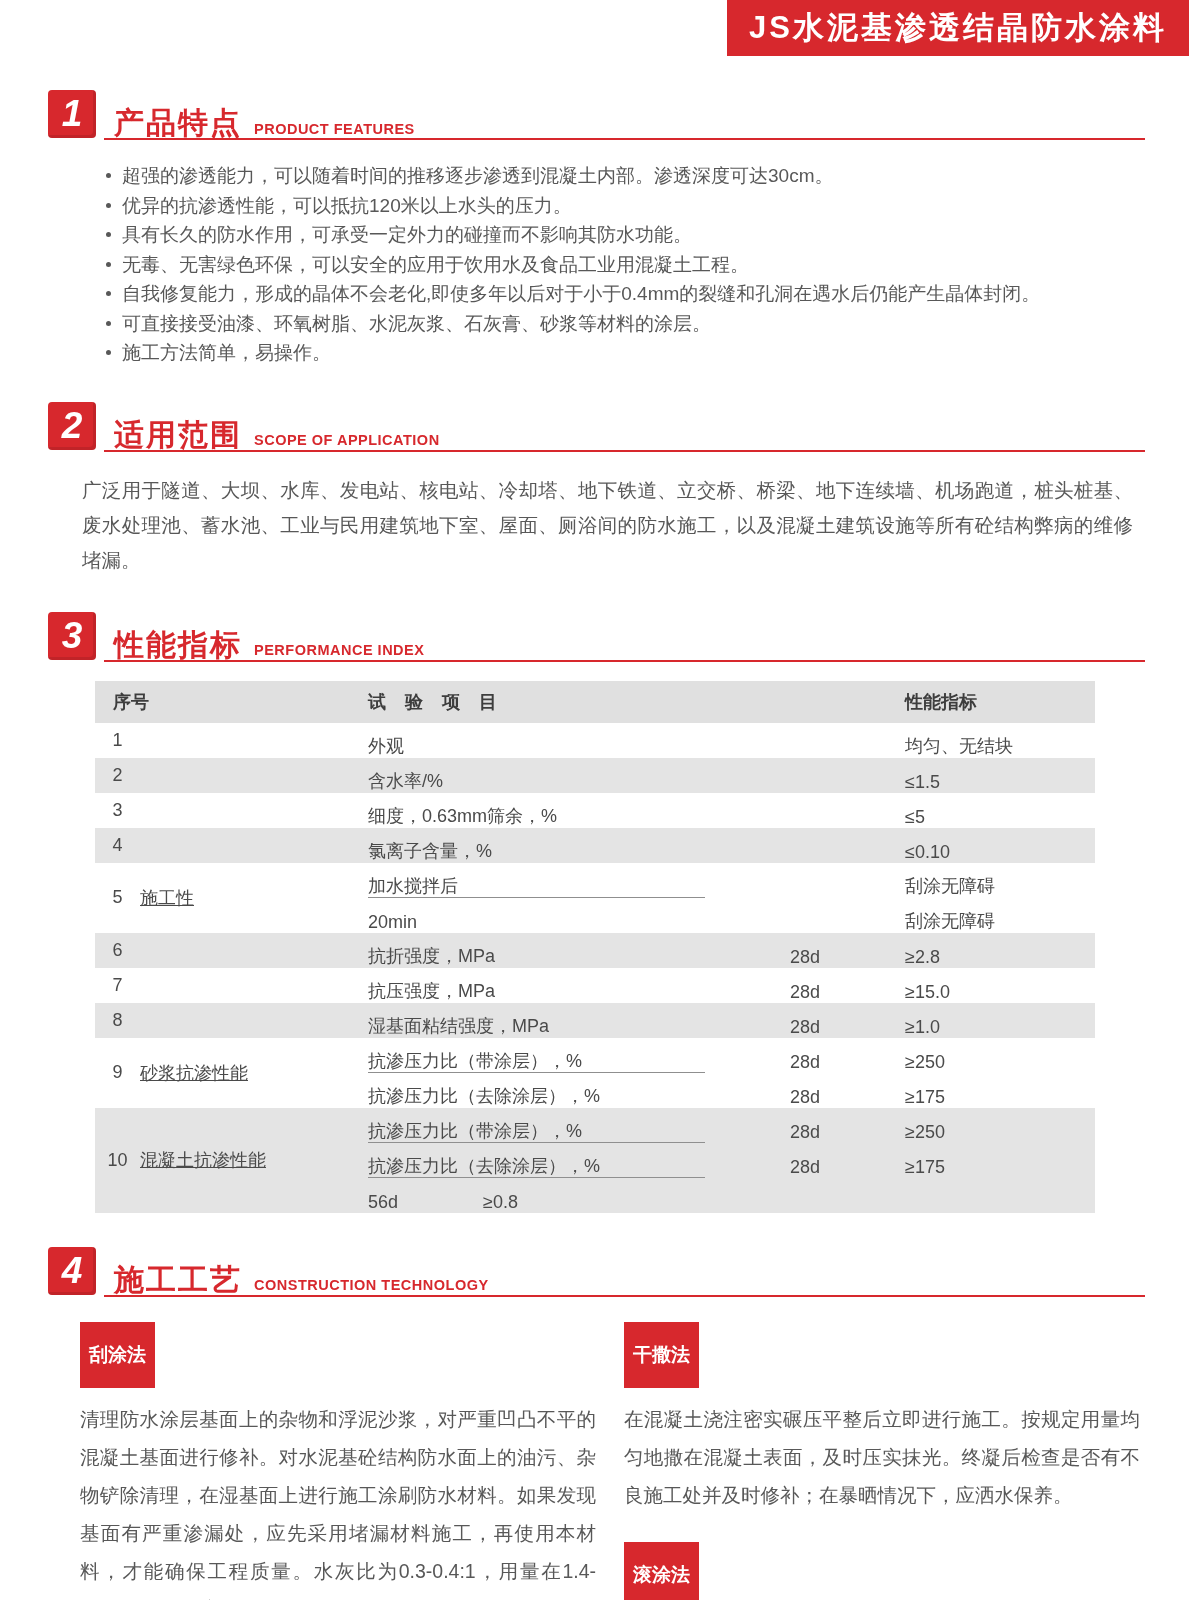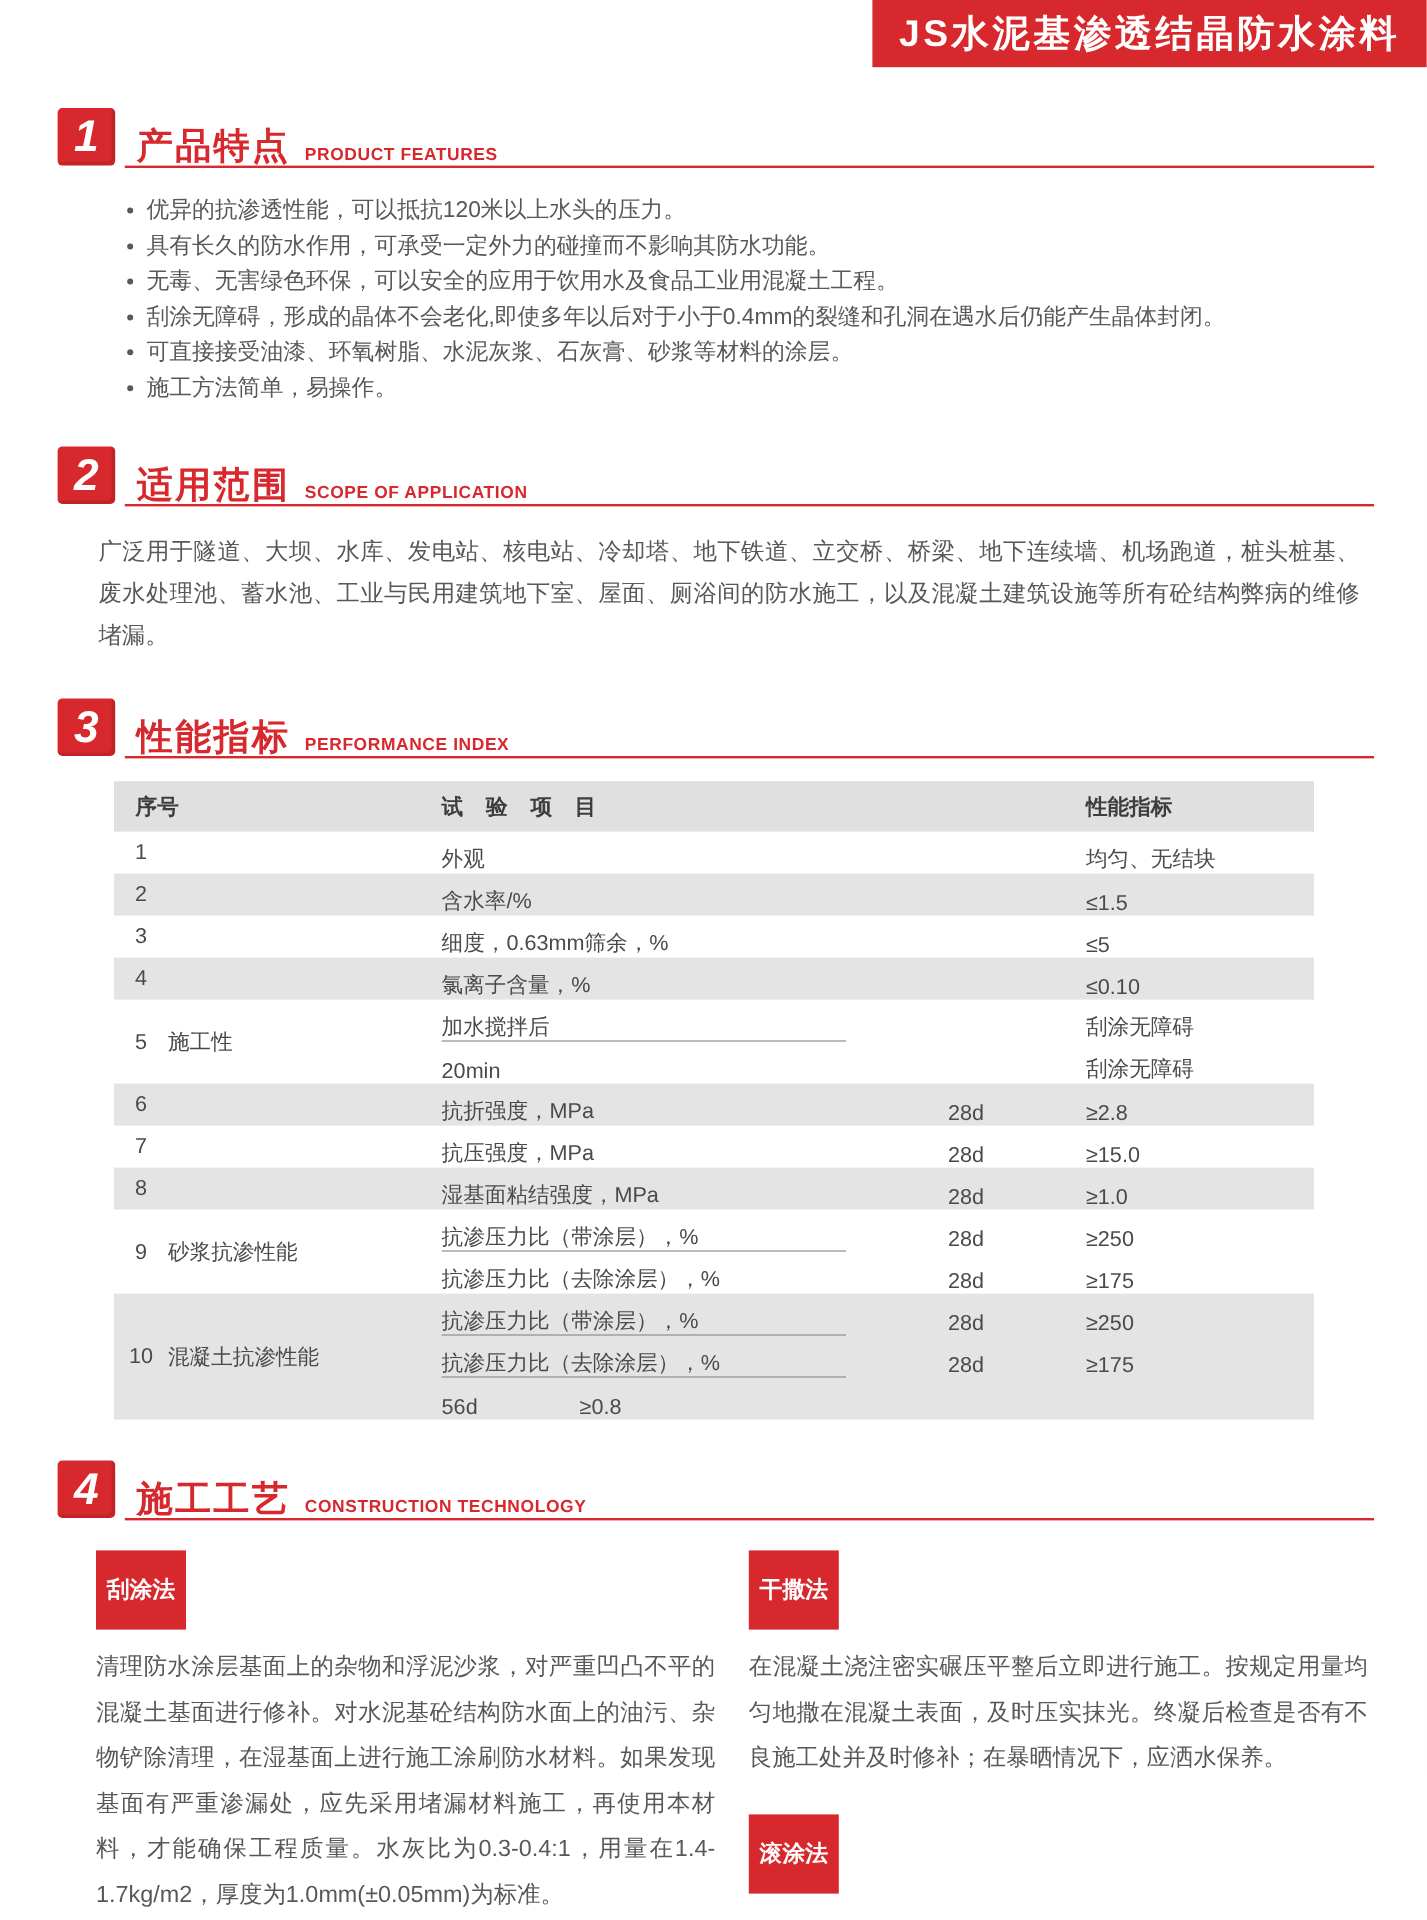--- a/index.html
+++ b/index.html
@@ -33,21 +33,21 @@
 
   
   .ptable{margin:14px 0 0 95px;width:1000px;font-size:18px;color:#4a4a4a;}
   .thead-row{display:flex;align-items:center;background:var(--head-shade);height:42px;font-weight:bold;color:#3d3d3d;}
   .th-no{width:273px;padding-left:18px;}
   .th-item{width:537px;letter-spacing:7px;}
   .th-index{flex:1;}
   .trow{display:flex;align-items:stretch;}
   .trow.shaded{background:var(--shade);}
   .c-no{width:45px;display:flex;align-items:center;justify-content:center;flex:none;}
-  .c-group{width:228px;display:flex;align-items:center;flex:none;}
+  .c-group{width:228px;display:flex;align-items:center;flex:none;text-decoration:underline;}
   .c-lines{flex:1;display:flex;flex-direction:column;justify-content:center;}
   .tline{display:flex;align-items:flex-end;min-height:35px;position:relative;}
   .tline.has-sep::after{content:"";position:absolute;left:0;bottom:0;width:337px;height:1px;background:#8f8f8f;}
   .c-item{width:422px;flex:none;padding-right:10px;}
   .c-age{width:115px;flex:none;}
   .c-index{flex:1;}
 
   
   .construction-cols{display:flex;margin:20px 48px 0 80px;gap:28px;}
   .method-col{width:516px;flex:none;}
@@ -64,24 +64,25 @@
     <div class="title-banner">JS水泥基渗透结晶防水涂料</div>
   </div>
 
   <div class="section-header">
     <div class="num-box">1</div>
     <div class="sec-title">产品特点</div>
     <div class="sec-sub">PRODUCT FEATURES</div>
     <div class="header-rule"></div>
   </div>
   <ul class="features-list">
+      <li>超强的渗透能力，可以随着时间的推移逐步渗透到混凝土内部。渗透深度可达30cm。</li>
       <li>优异的抗渗透性能，可以抵抗120米以上水头的压力。</li>
       <li>具有长久的防水作用，可承受一定外力的碰撞而不影响其防水功能。</li>
       <li>无毒、无害绿色环保，可以安全的应用于饮用水及食品工业用混凝土工程。</li>
-      <li>刮涂无障碍，形成的晶体不会老化,即使多年以后对于小于0.4mm的裂缝和孔洞在遇水后仍能产生晶体封闭。</li>
+      <li>自我修复能力，形成的晶体不会老化,即使多年以后对于小于0.4mm的裂缝和孔洞在遇水后仍能产生晶体封闭。</li>
       <li>可直接接受油漆、环氧树脂、水泥灰浆、石灰膏、砂浆等材料的涂层。</li>
       <li>施工方法简单，易操作。</li>
     </ul>
 
   <div class="section-header">
     <div class="num-box">2</div>
     <div class="sec-title">适用范围</div>
     <div class="sec-sub">SCOPE OF APPLICATION</div>
     <div class="header-rule"></div>
   </div>

